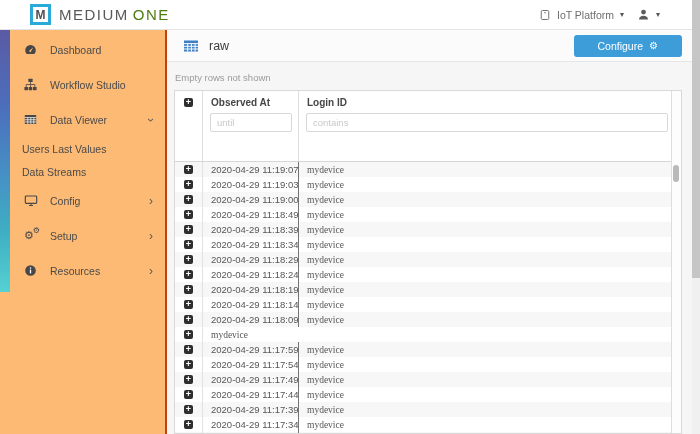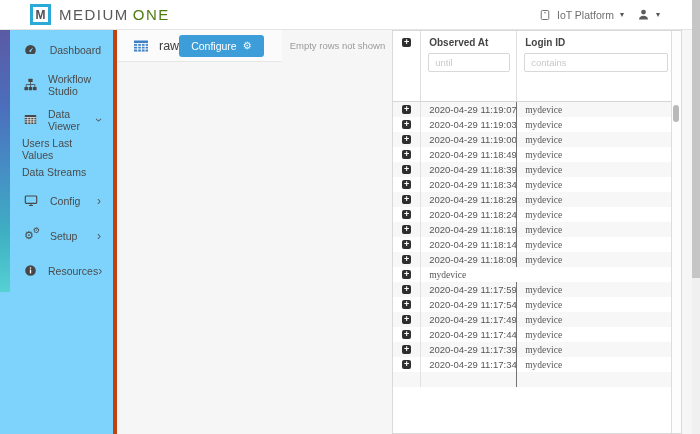--- a/index.html
+++ b/index.html
@@ -14,38 +14,38 @@
   .logo-text .one { color:#4d7c0f; margin-left:4px;margin-top:48px; }
   .topbar-right { margin-left:auto; display:flex; align-items:center; gap:13px; color:#6f6f6f; font-size:10.5px; }
   .menu-trigger { display:flex; align-items:center; gap:6px; cursor:pointer; }
   .caret { font-size:8px; color:#555; line-height:1; }
   .icon { display:inline-flex; align-items:center; justify-content:center; }
 
   
   .app-body { display:flex; height:404px; }
 
   
-  .sidebar { width:117px; flex:none; background:#7dd3fc; border-right:4px solid #c2410c; position:relative; }
+  .sidebar { width:167px; flex:none; background:#fdba74; border-right:2px solid #c2410c; position:relative; }
   .accent-strip { position:absolute; left:0; top:0; width:10px; height:262px;
     background:linear-gradient(180deg,#5b5aa4 0%,#4b6fbd 30%,#4590c5 55%,#3fb0c3 78%,#55d1d3 100%); }
   .nav { padding-top:2px; }
   .nav-item { display:flex; align-items:center; height:35px; padding-left:24px; padding-right:12px; color:#4a4a4a; font-size:10.5px; cursor:pointer; }
   .nav-item .nav-icon { width:15px; margin-right:11px; color:#474747; display:inline-flex; }
   .nav-item.sub { height:23px; padding-left:22px; }
   .nav-chev { margin-left:auto; color:#5a5a5a; font-size:12px; line-height:1; }
   .chev-down { display:inline-block; transform:rotate(90deg); }
   .gears { position:relative; width:15px; height:14px; font-size:11px; color:#474747; }
   .gears .g2 { position:absolute; right:-1px; top:-3px; font-size:8px; }
 
   
-  .main { flex:1; min-width:0; background:#f6f6f6; display:flex; flex-direction:row; }
+  .main { flex:1; min-width:0; background:#f6f6f6; display:flex; flex-direction:column; }
   .page-header { height:32px; flex:none; background:#fbfbfb; border-bottom:1px solid #e6e6e6; display:flex; align-items:center; padding:0 18px 0 16px; }
   .page-title-icon { color:#3d7fc6; margin-right:10px; display:inline-flex; }
   .page-title { font-size:12.5px; font-weight:normal; color:#3c3c3c; }
-  .configure-button { margin-left:auto; background:#3d9dd9; color:#fff; border:none; border-radius:3px; font-size:10.5px; height:22px; padding:0 12px; display:flex; align-items:center; gap:6px; cursor:pointer; font-family:inherit; }
+  .configure-button { margin-left:auto; background:#3d9dd9; color:#fff; border:none; border-radius:3px; font-size:10.5px; height:22px; padding:0 24px; display:flex; align-items:center; gap:6px; cursor:pointer; font-family:inherit; }
   .configure-button .gear-glyph { font-size:10px; line-height:1; }
   .note { color:#9b9b9b; font-size:9.5px; padding:10px 0 7px 8px; flex:none; }
 
   
   .table-wrap { margin:0 18px 0 7px; background:#fff; border:1px solid #d9d9d9; flex:1; position:relative; overflow:hidden; display:flex; flex-direction:column; }
   .thead { display:flex; height:71px; flex:none; border-bottom:1px solid #d6d6d6; background:#fff; }
   .th { border-right:1px solid #ddd; }
   .th.expand-col { width:28px; flex:none; display:flex; justify-content:center; padding-top:7px; }
   .th.obs-col { width:96px; flex:none; padding:4px 4px 0 6px; }
   .th.login-col { flex:1; padding:4px 14px 0 6px; border-right:none; }

